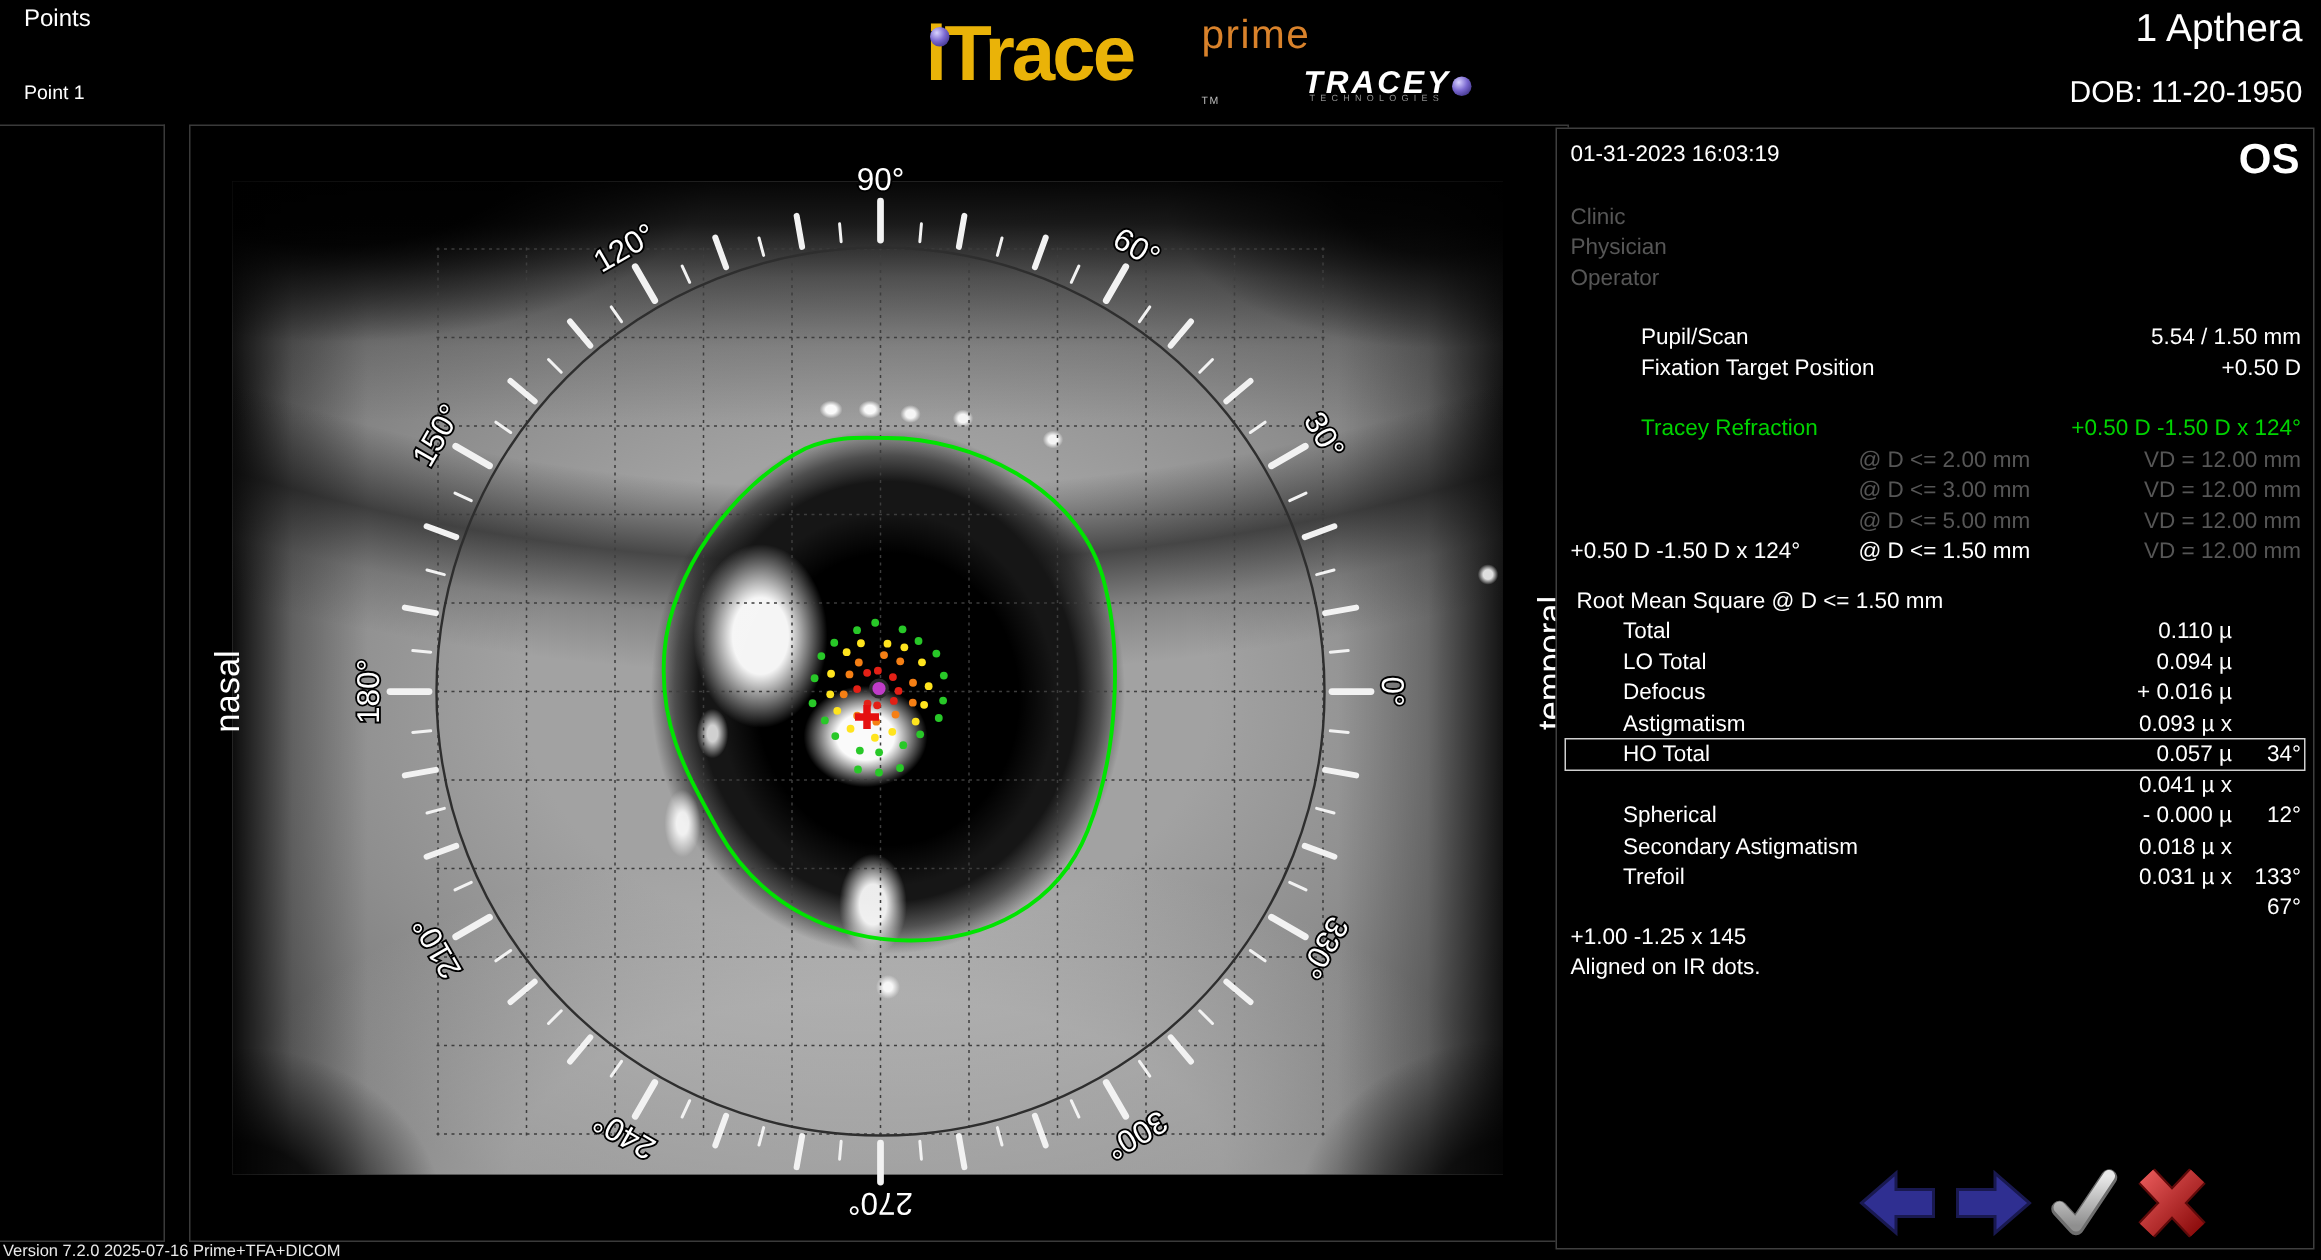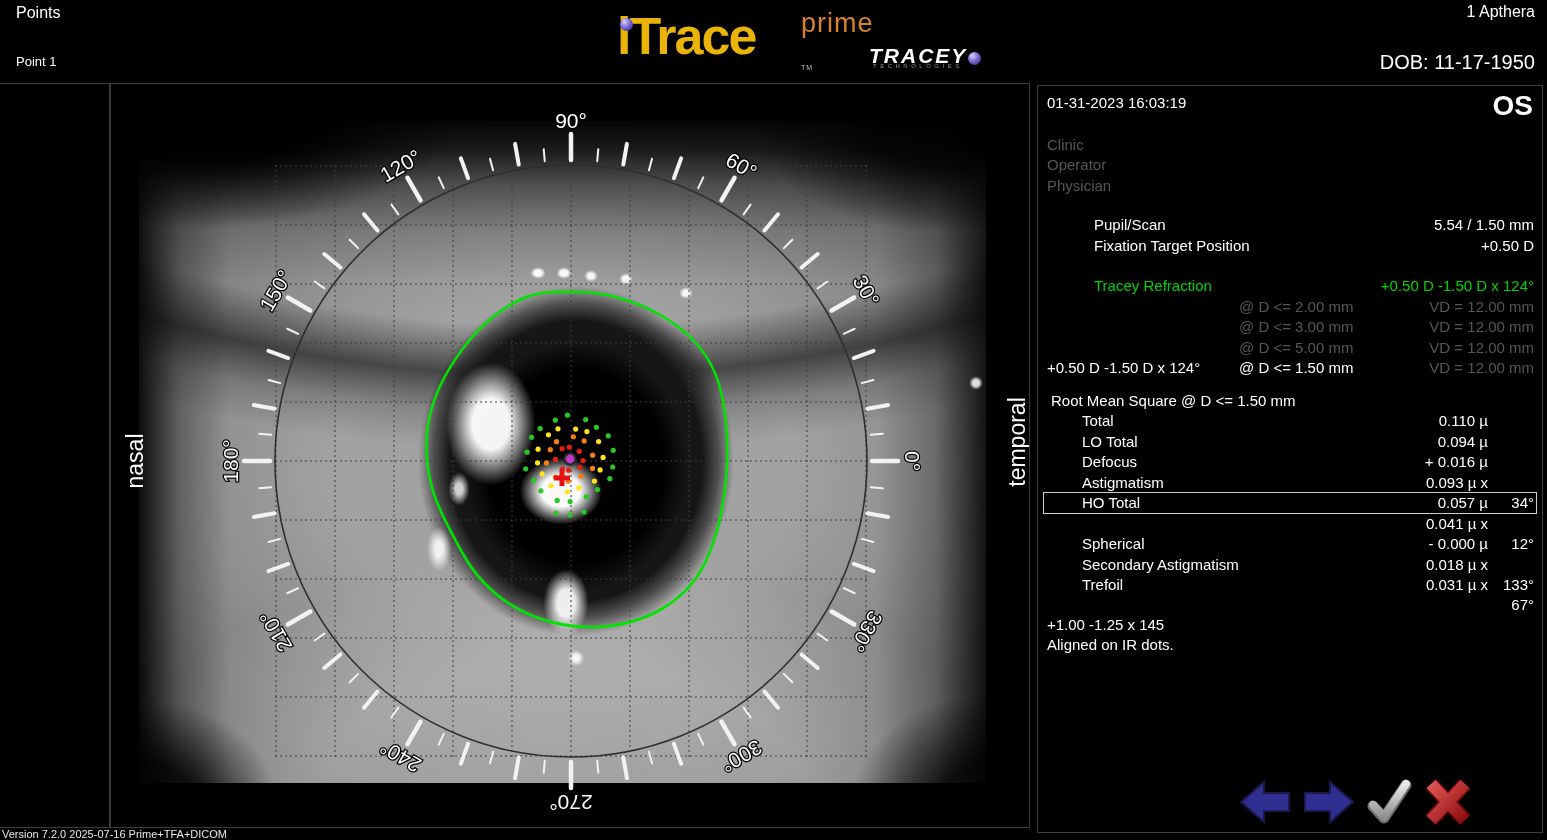--- a/index.html
+++ b/index.html
@@ -1,39 +1,39 @@
 <!DOCTYPE html>
 <html><head>
 <meta charset="utf-8">
 <style>
   html,body{margin:0;padding:0;background:#000;width:1547px;height:840px;overflow:hidden;
     font-family:"Liberation Sans",sans-serif;color:#fff;position:relative;}
 
   
   .hdr-title{position:absolute;left:16px;top:4px;font-size:16px;}
   .hdr-sub{position:absolute;left:16px;top:54px;font-size:13px;}
-  .hdr-patient{position:absolute;right:12px;top:3px;font-size:16px;}
+  .hdr-patient{position:absolute;right:12px;top:3px;font-size:26px;}
   .hdr-dob{position:absolute;right:12px;top:51px;font-size:20px;}
 
   
   .logo{position:absolute;left:617px;top:14px;width:360px;height:66px;}
   .logo-itrace{position:absolute;left:0;top:-8px;font-size:52px;font-weight:bold;letter-spacing:-2px;color:#eab308;}
   .logo-idot{position:absolute;left:3px;top:4px;width:13px;height:13px;border-radius:50%;
     background:radial-gradient(circle at 35% 30%,#d8d2ff 0%,#7a68d0 45%,#2a1f6e 100%);}
   .logo-prime{position:absolute;left:184px;top:-6px;font-size:27px;color:#d9822b;letter-spacing:1px;}
   .logo-tm{position:absolute;left:184px;top:50px;font-size:7px;color:#bdbdbd;letter-spacing:1px;}
   .logo-tracey{position:absolute;left:252px;top:30px;font-size:21px;font-style:italic;font-weight:bold;letter-spacing:2px;color:#fff;white-space:nowrap;}
   .logo-ball{display:inline-block;width:13px;height:13px;border-radius:50%;vertical-align:-2px;margin-left:1px;
     background:radial-gradient(circle at 35% 30%,#d8d2ff 0%,#7a68d0 45%,#241b66 100%);}
   .logo-tech{position:absolute;left:256px;top:49px;font-size:6px;letter-spacing:3.5px;color:#8f8f8f;}
 
   
   .left-box{position:absolute;left:0;top:83px;width:110px;height:745px;background:#000;
     border:1px solid #3a3a3a;border-left:none;box-sizing:border-box;}
-  .main-box{position:absolute;left:110px;top:83px;width:920px;height:745px;background:#000;
+  .main-box{position:absolute;left:126px;top:83px;width:920px;height:745px;background:#000;
     border:1px solid #3a3a3a;box-sizing:border-box;overflow:hidden;}
 
   
   .eye-photo{position:absolute;left:28px;top:37px;width:847px;height:662px;
     background:
       radial-gradient(55px 45px at 422px 370px, rgba(255,255,255,.98) 35%, rgba(255,255,255,0) 75%),
       radial-gradient(62px 85px at 352px 303px, rgba(255,255,255,.96) 30%, rgba(255,255,255,0) 72%),
       radial-gradient(30px 45px at 427px 482px, rgba(255,255,255,.92) 30%, rgba(255,255,255,0) 75%),
       radial-gradient(16px 30px at 300px 428px, rgba(255,255,255,.85) 25%, rgba(255,255,255,0) 75%),
       radial-gradient(14px 22px at 320px 368px, rgba(255,255,255,.8) 25%, rgba(255,255,255,0) 75%),
@@ -87,21 +87,21 @@
   .tool-btn{background:none;border:none;padding:0;margin:0;cursor:pointer;line-height:0;}
 
   .version{position:absolute;left:2px;top:828px;font-size:11px;color:#e8e8e8;white-space:nowrap;}
 </style>
 </head>
 <body>
 
 <div class="hdr-title">Points</div>
 <div class="hdr-sub">Point 1</div>
 <div class="hdr-patient">1 Apthera</div>
-<div class="hdr-dob">DOB: 11-17-1950</div>
+<div class="hdr-dob">DOB: 11-20-1950</div>
 
 <div class="logo">
   <div class="logo-itrace">iTrace</div>
   <div class="logo-idot"></div>
   <div class="logo-prime">prime</div>
   <div class="logo-tm">TM</div>
   <div class="logo-tracey"><span>TRACEY</span><span class="logo-ball"></span></div>
   <div class="logo-tech">TECHNOLOGIES</div>
 </div>
 
@@ -284,22 +284,22 @@
         <circle cx="459" cy="375" r="5.5" fill="#c03cc8" stroke="#2a2a2a" stroke-width="2.2"></circle>
       </g>
     </svg>
 </div>
 
 <div class="panel">
   <div>01-31-2023 16:03:19</div>
   <div class="p-eye">OS</div>
   <div class="p-meta dim" id="metaRows">
       <div>Clinic</div>
+      <div>Physician</div>
       <div>Operator</div>
-      <div>Physician</div>
     </div>
   <div class="p-kv" id="kvRows">
       <div class="kv-row">
         <span class="kv-label">Pupil/Scan</span>
         <span class="kv-val">5.54 / 1.50 mm</span>
       </div>
       <div class="kv-row">
         <span class="kv-label">Fixation Target Position</span>
         <span class="kv-val">+0.50 D</span>
       </div>

